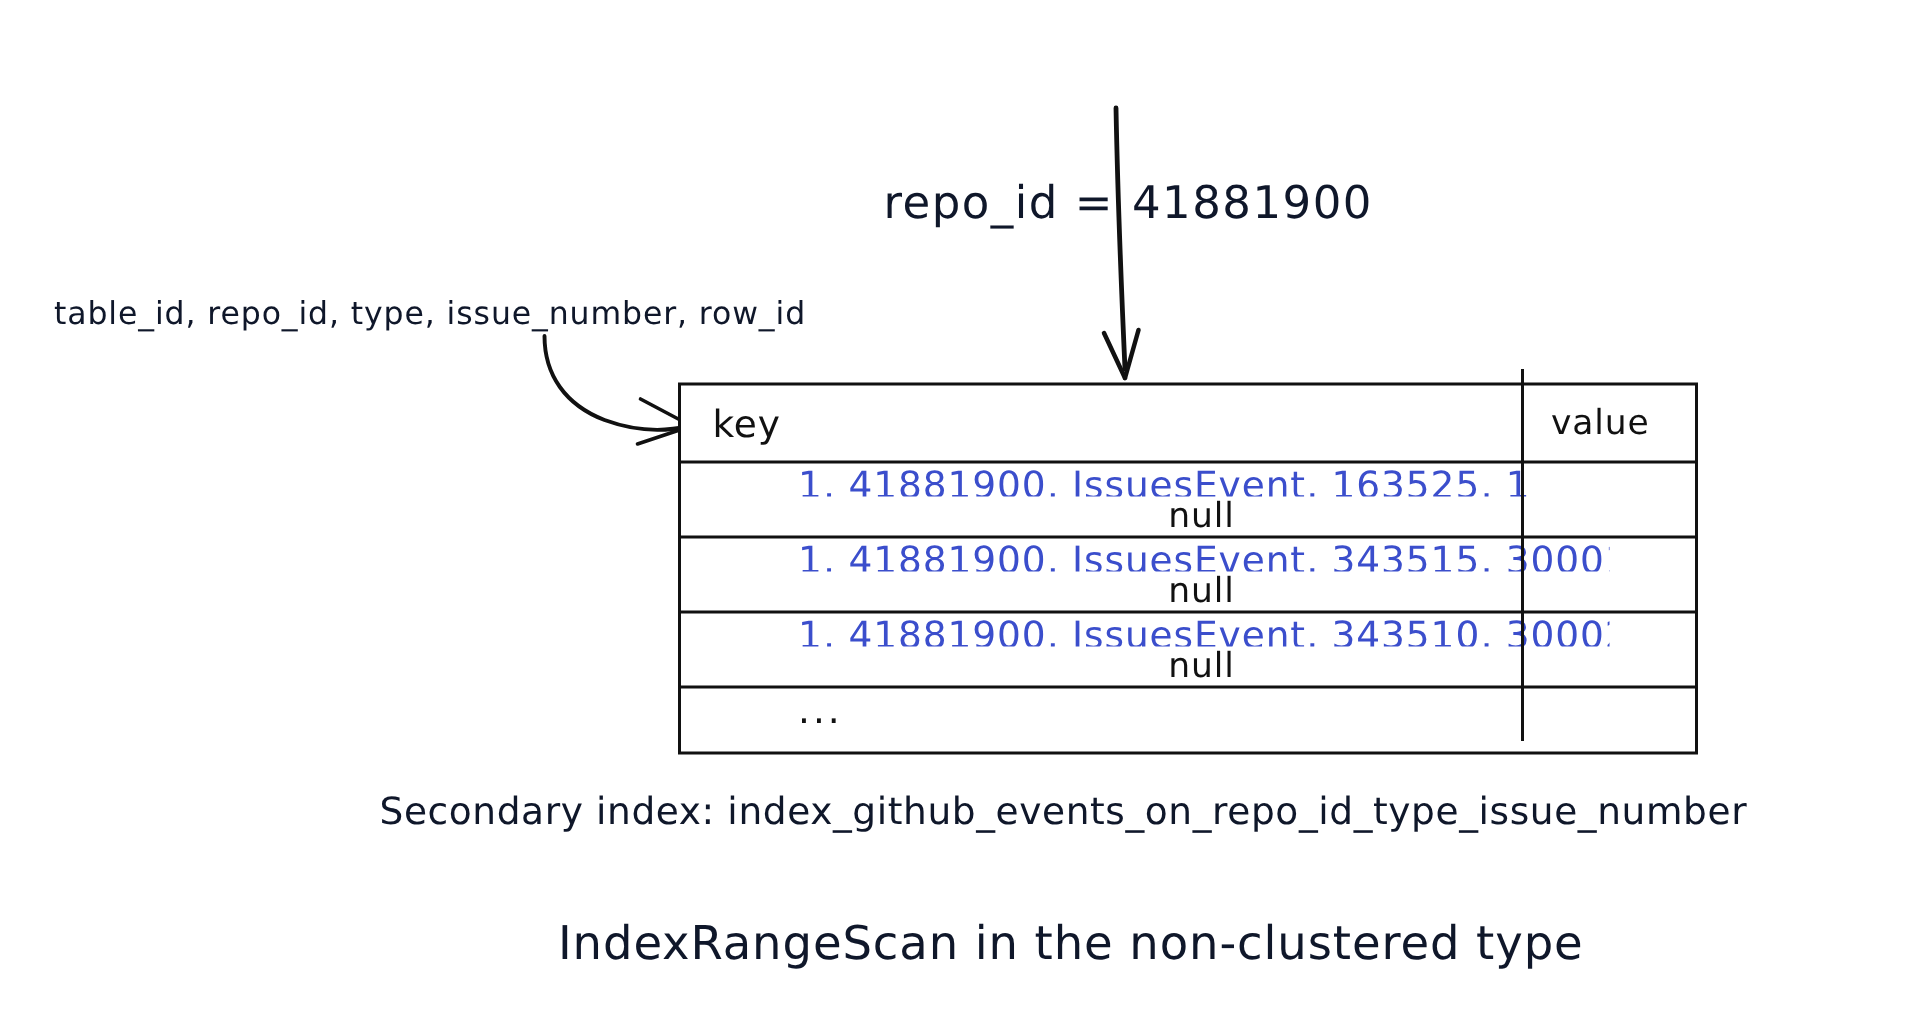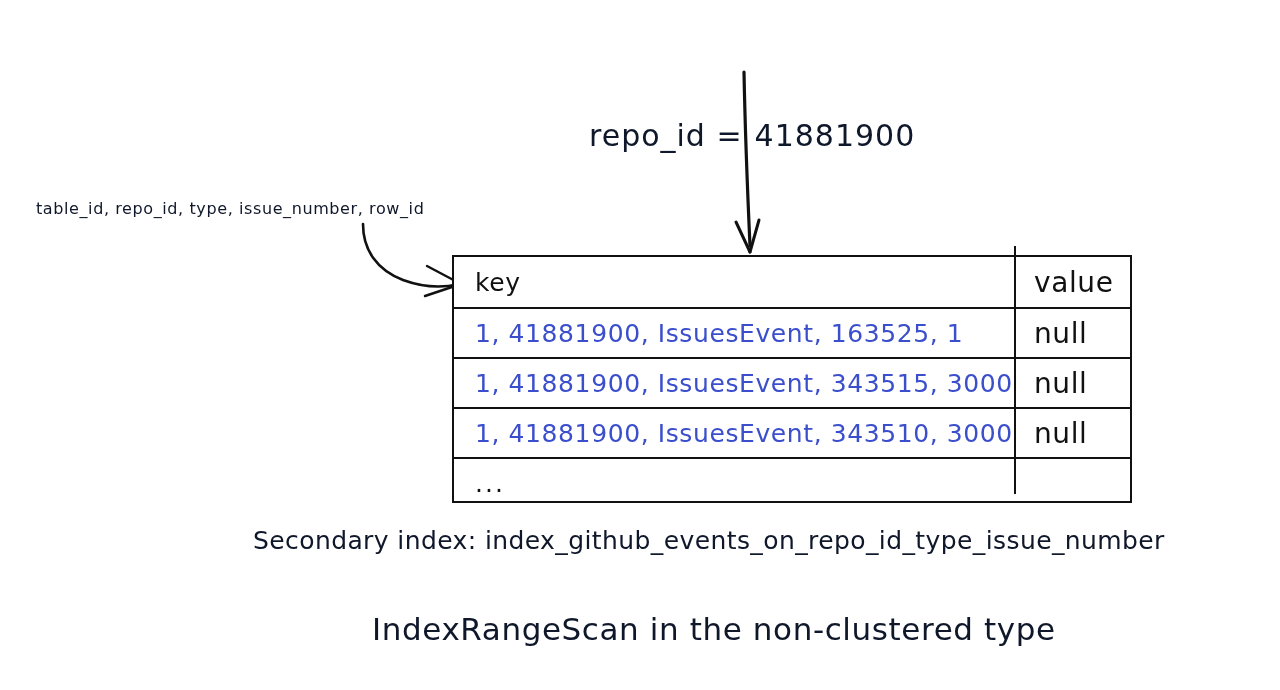--- a/index.html
+++ b/index.html
@@ -34,21 +34,21 @@
     font-size: 30px;
     line-height: 34px;
     letter-spacing: 1px;
   }
   #predicate .eq-val { margin-left: 12px; }
 
   
   #index-cols {
     left: 36px;
     top: 195px;
-    font-size: 16px;
+    font-size: 21px;
     line-height: 28px;
     letter-spacing: 0.6px;
   }
 
   
   #vertical-arrow {
     position: absolute;
     left: 700px;
     top: 70px;
     width: 110px;
@@ -75,37 +75,37 @@
     box-sizing: border-box;
     background: #ffffff;
   }
   .trow {
     position: relative;
     box-sizing: border-box;
     height: 50px;
     display: flex;
     align-items: center;
   }
-  .trow + .trow { border-top: 2.5px solid #111111; }
+  .trow + .trow { border-top: 2.5px solid #111111; flex-direction: column; }
   .trow.header { height: 50px; }
 
   .cell-key {
     width: 562px;
     box-sizing: border-box;
     padding-left: 21px;
     font-size: 25px;
     letter-spacing: 0.6px;
     overflow: hidden;
     white-space: nowrap;
   }
   .cell-value {
     flex: 1;
     box-sizing: border-box;
     padding-left: 18px;
-    font-size: 28px;
+    font-size: 23px;
     letter-spacing: 0.6px;
     white-space: nowrap;
   }
   .cell-key.data, .cell-value.data { color: #3b4ecc; }
   .cell-key.hdr, .cell-value.hdr { color: #111111; }
   .cell-key.ellipsis { color: #111111; font-size: 25px; letter-spacing: 2px; }
 
   
   #col-divider {
     position: absolute;

